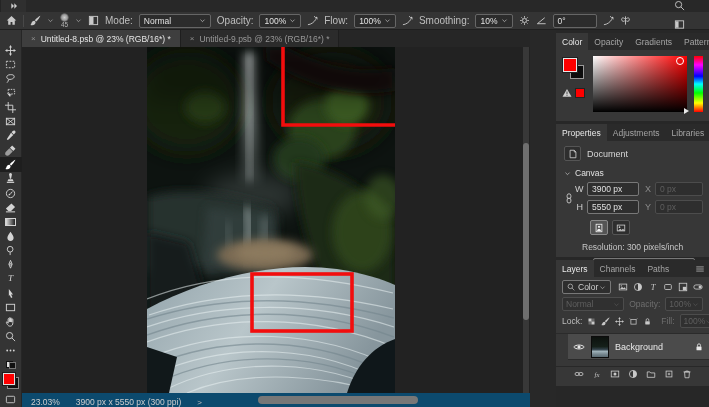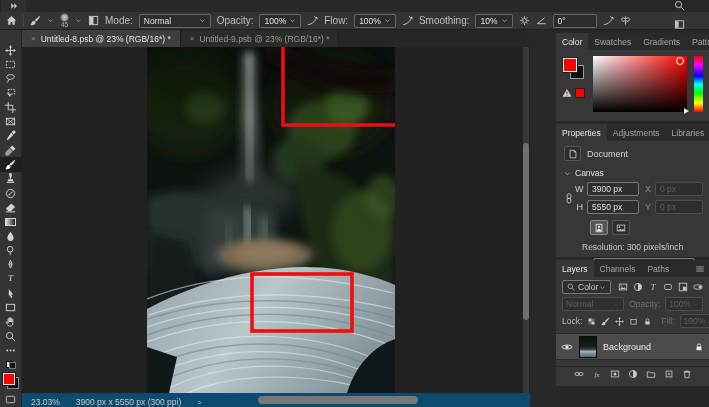--- a/index.html
+++ b/index.html
@@ -114,21 +114,21 @@
 
   
   .lrow{display:flex;align-items:center;margin:3px 6px 0;gap:5px;font-size:8.5px;}
   #kindbox{width:52px;height:12px;justify-content:space-between;color:#cfcfcf;}
   .fic{color:#c9c9c9;}
   .dis-t{color:#6e6e6e;}
   .disbox{height:12px;border:1px solid #4c4c4c;border-radius:2px;background:#303030;display:flex;align-items:center;
           padding:0 3px;color:#5f5f5f;font-size:8.5px;justify-content:space-between;}
   #layerlist{margin-top:5px;border-top:1px solid #2b2b2b;}
   #layer0{height:25px;background:#4b4b4b;display:flex;align-items:center;gap:6px;padding:0 5px;
-          border-bottom:1px solid #2b2b2b;color:#e9e9e9;}
+          border-bottom:1px solid #2b2b2b;color:#e9e9e9;margin-left:12px;}
   #lthumb{width:16px;height:20px;border:1px solid #0c0c0c;
           background:linear-gradient(180deg,#0c110e 0%,#15201a 48%,#32414a 62%,#9db0b8 72%,#76878f 86%,#5a6a72 100%);}
   #lname{flex:1;font-size:9px;}
   #lbottom{position:absolute;left:0;right:0;bottom:6px;height:13px;border-top:1px solid #282828;display:flex;
            align-items:center;justify-content:center;gap:8px;color:#bdbdbd;background:#373737;}
   #layersfill{height:37px;}
 </style>
 </head>
 <body>
 
@@ -532,21 +532,21 @@
           <path d="M1.5 2.5h9v5.6H6L3.6 10.4V8.1H1.5Z"></path>
         </svg>
       </span>
   </div>
 
   <div id="panels" class="abs">
 
     <div class="pgroup" id="g-color">
       <div class="ptabs" id="tabs-color">
           <div class="ptab active">Color</div>
-          <div class="ptab">Swatches</div>
+          <div class="ptab">Opacity</div>
           <div class="ptab">Gradients</div>
           <div class="ptab">Patterns</div>
         </div>
       <div id="colorbody">
         <div id="cswatches">
           <div id="cfg" style="background: rgb(254, 0, 0);"></div>
           <div id="cbg"></div>
           <div id="cwarnrow">
             <span class="ic">
                 <svg viewBox="0 0 12 12" width="10" height="10" fill="currentColor" stroke="none">

